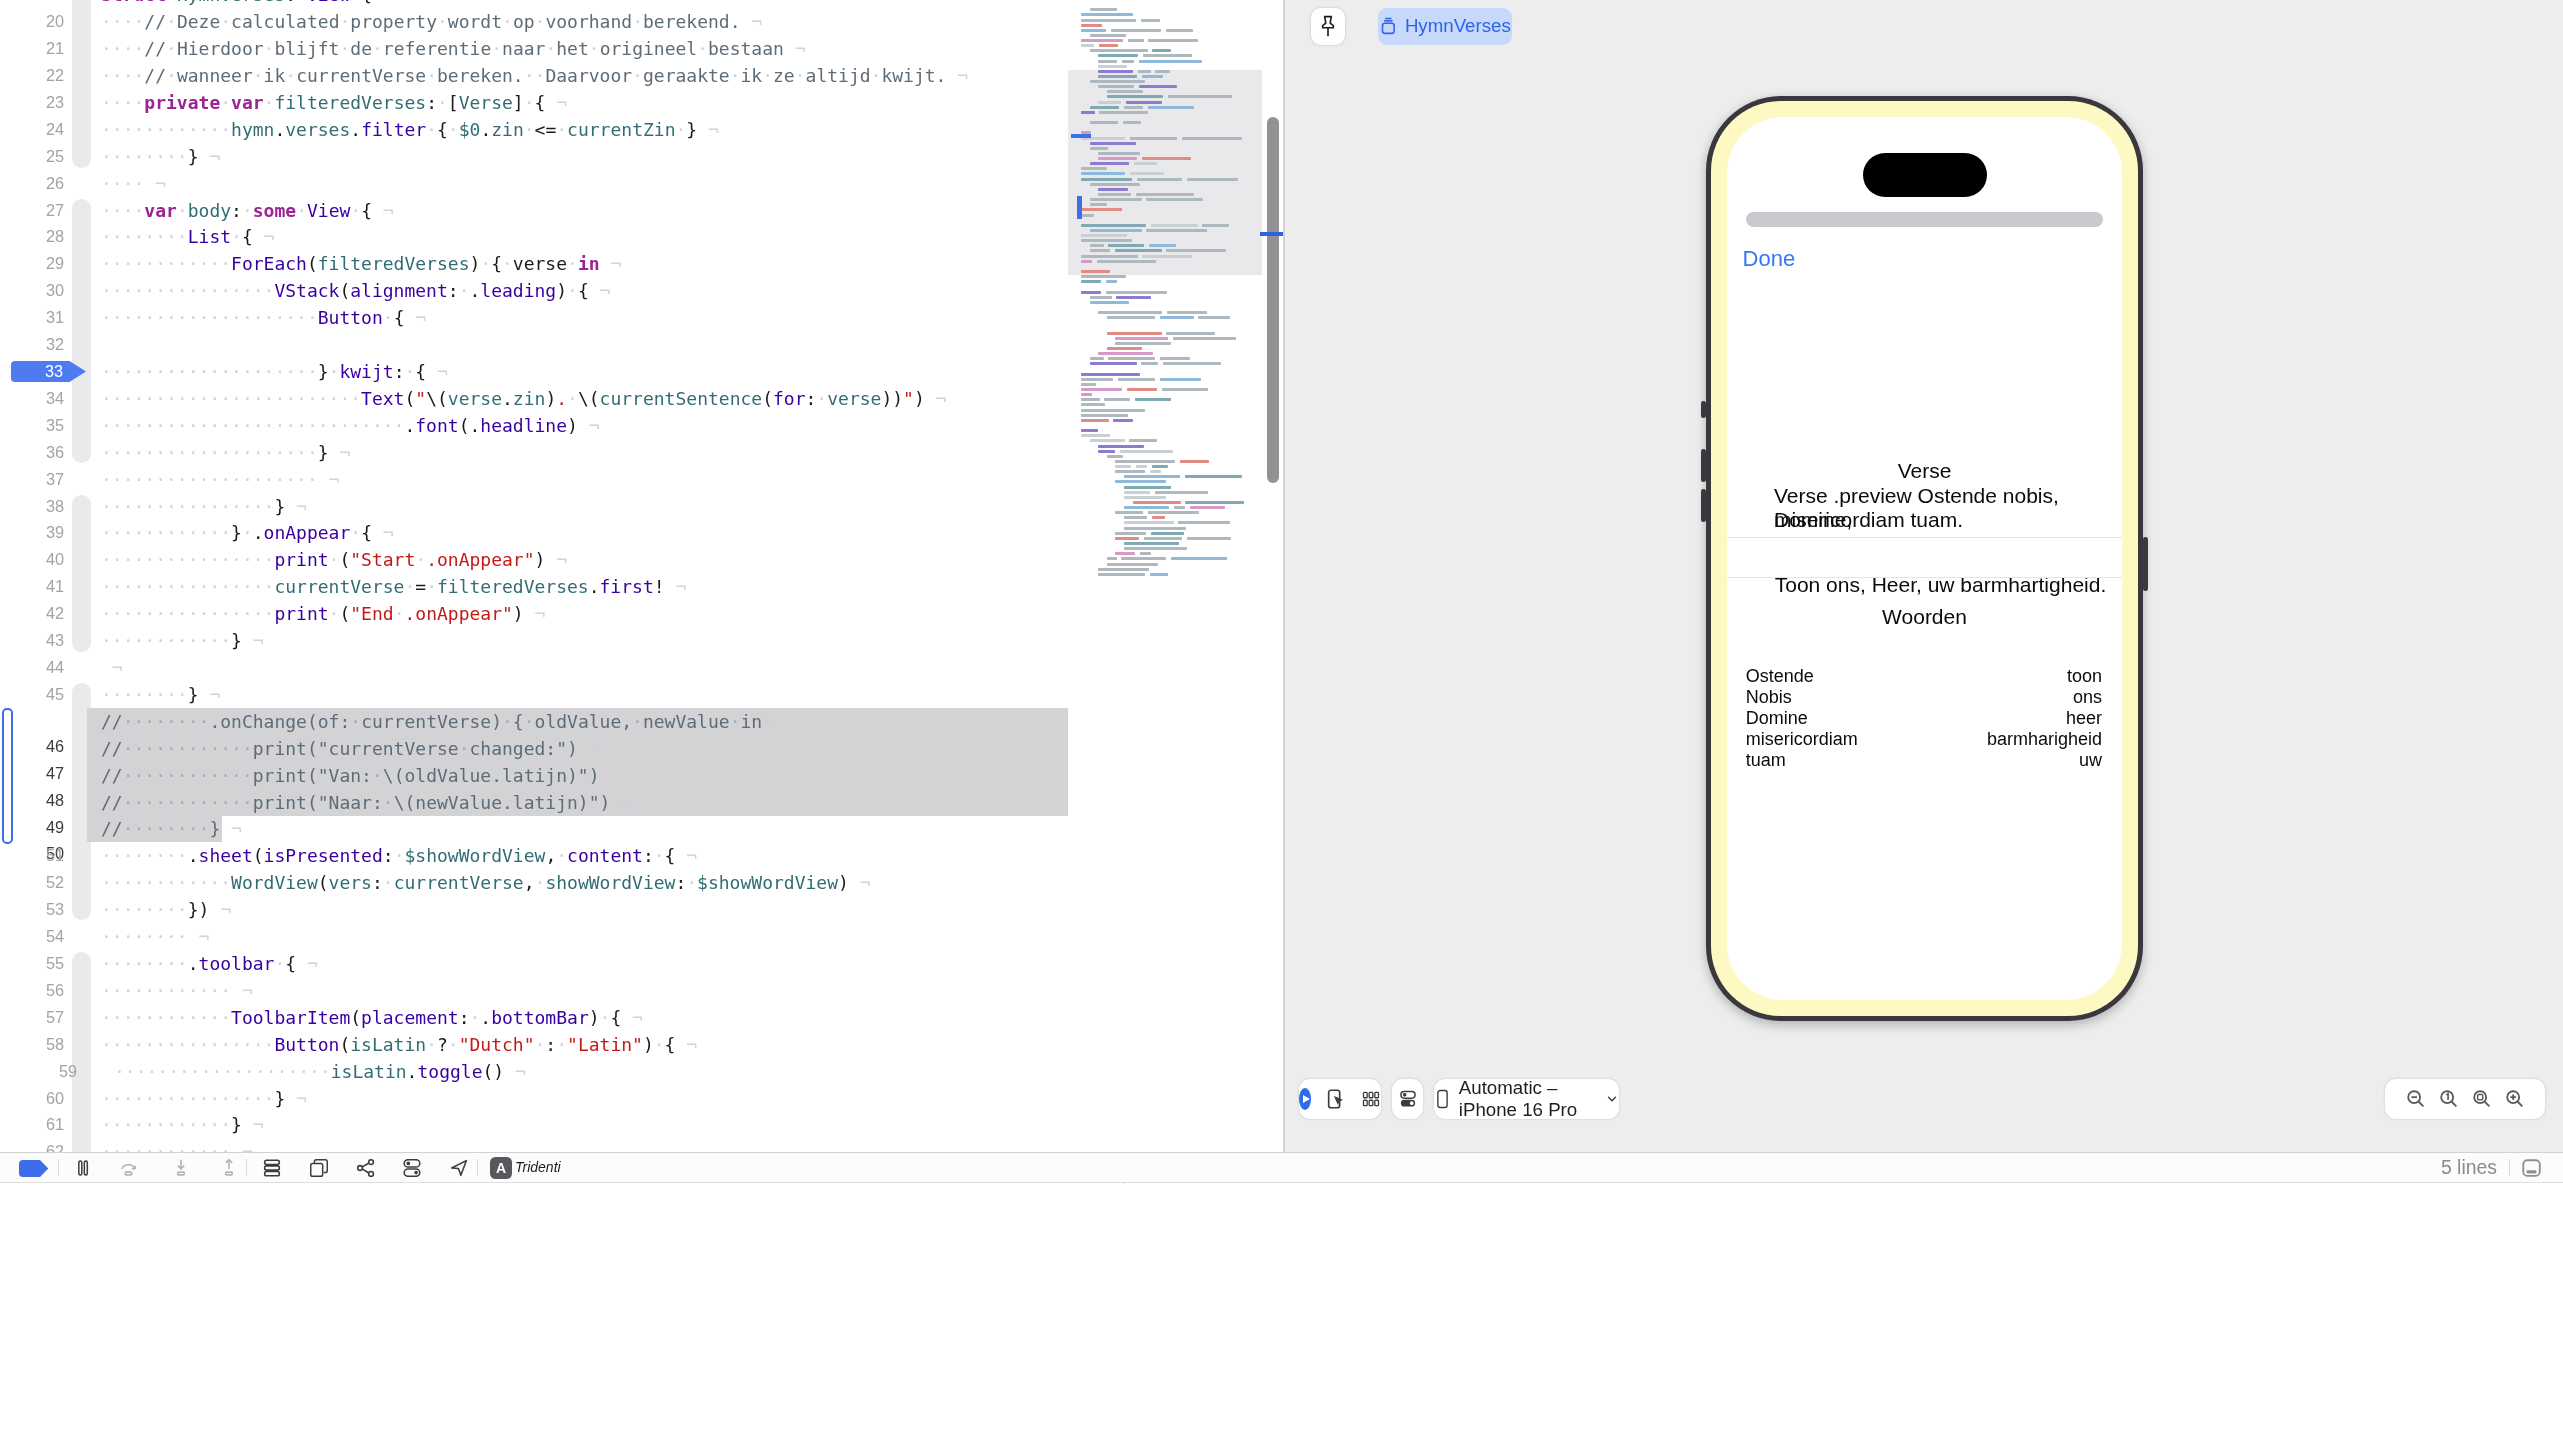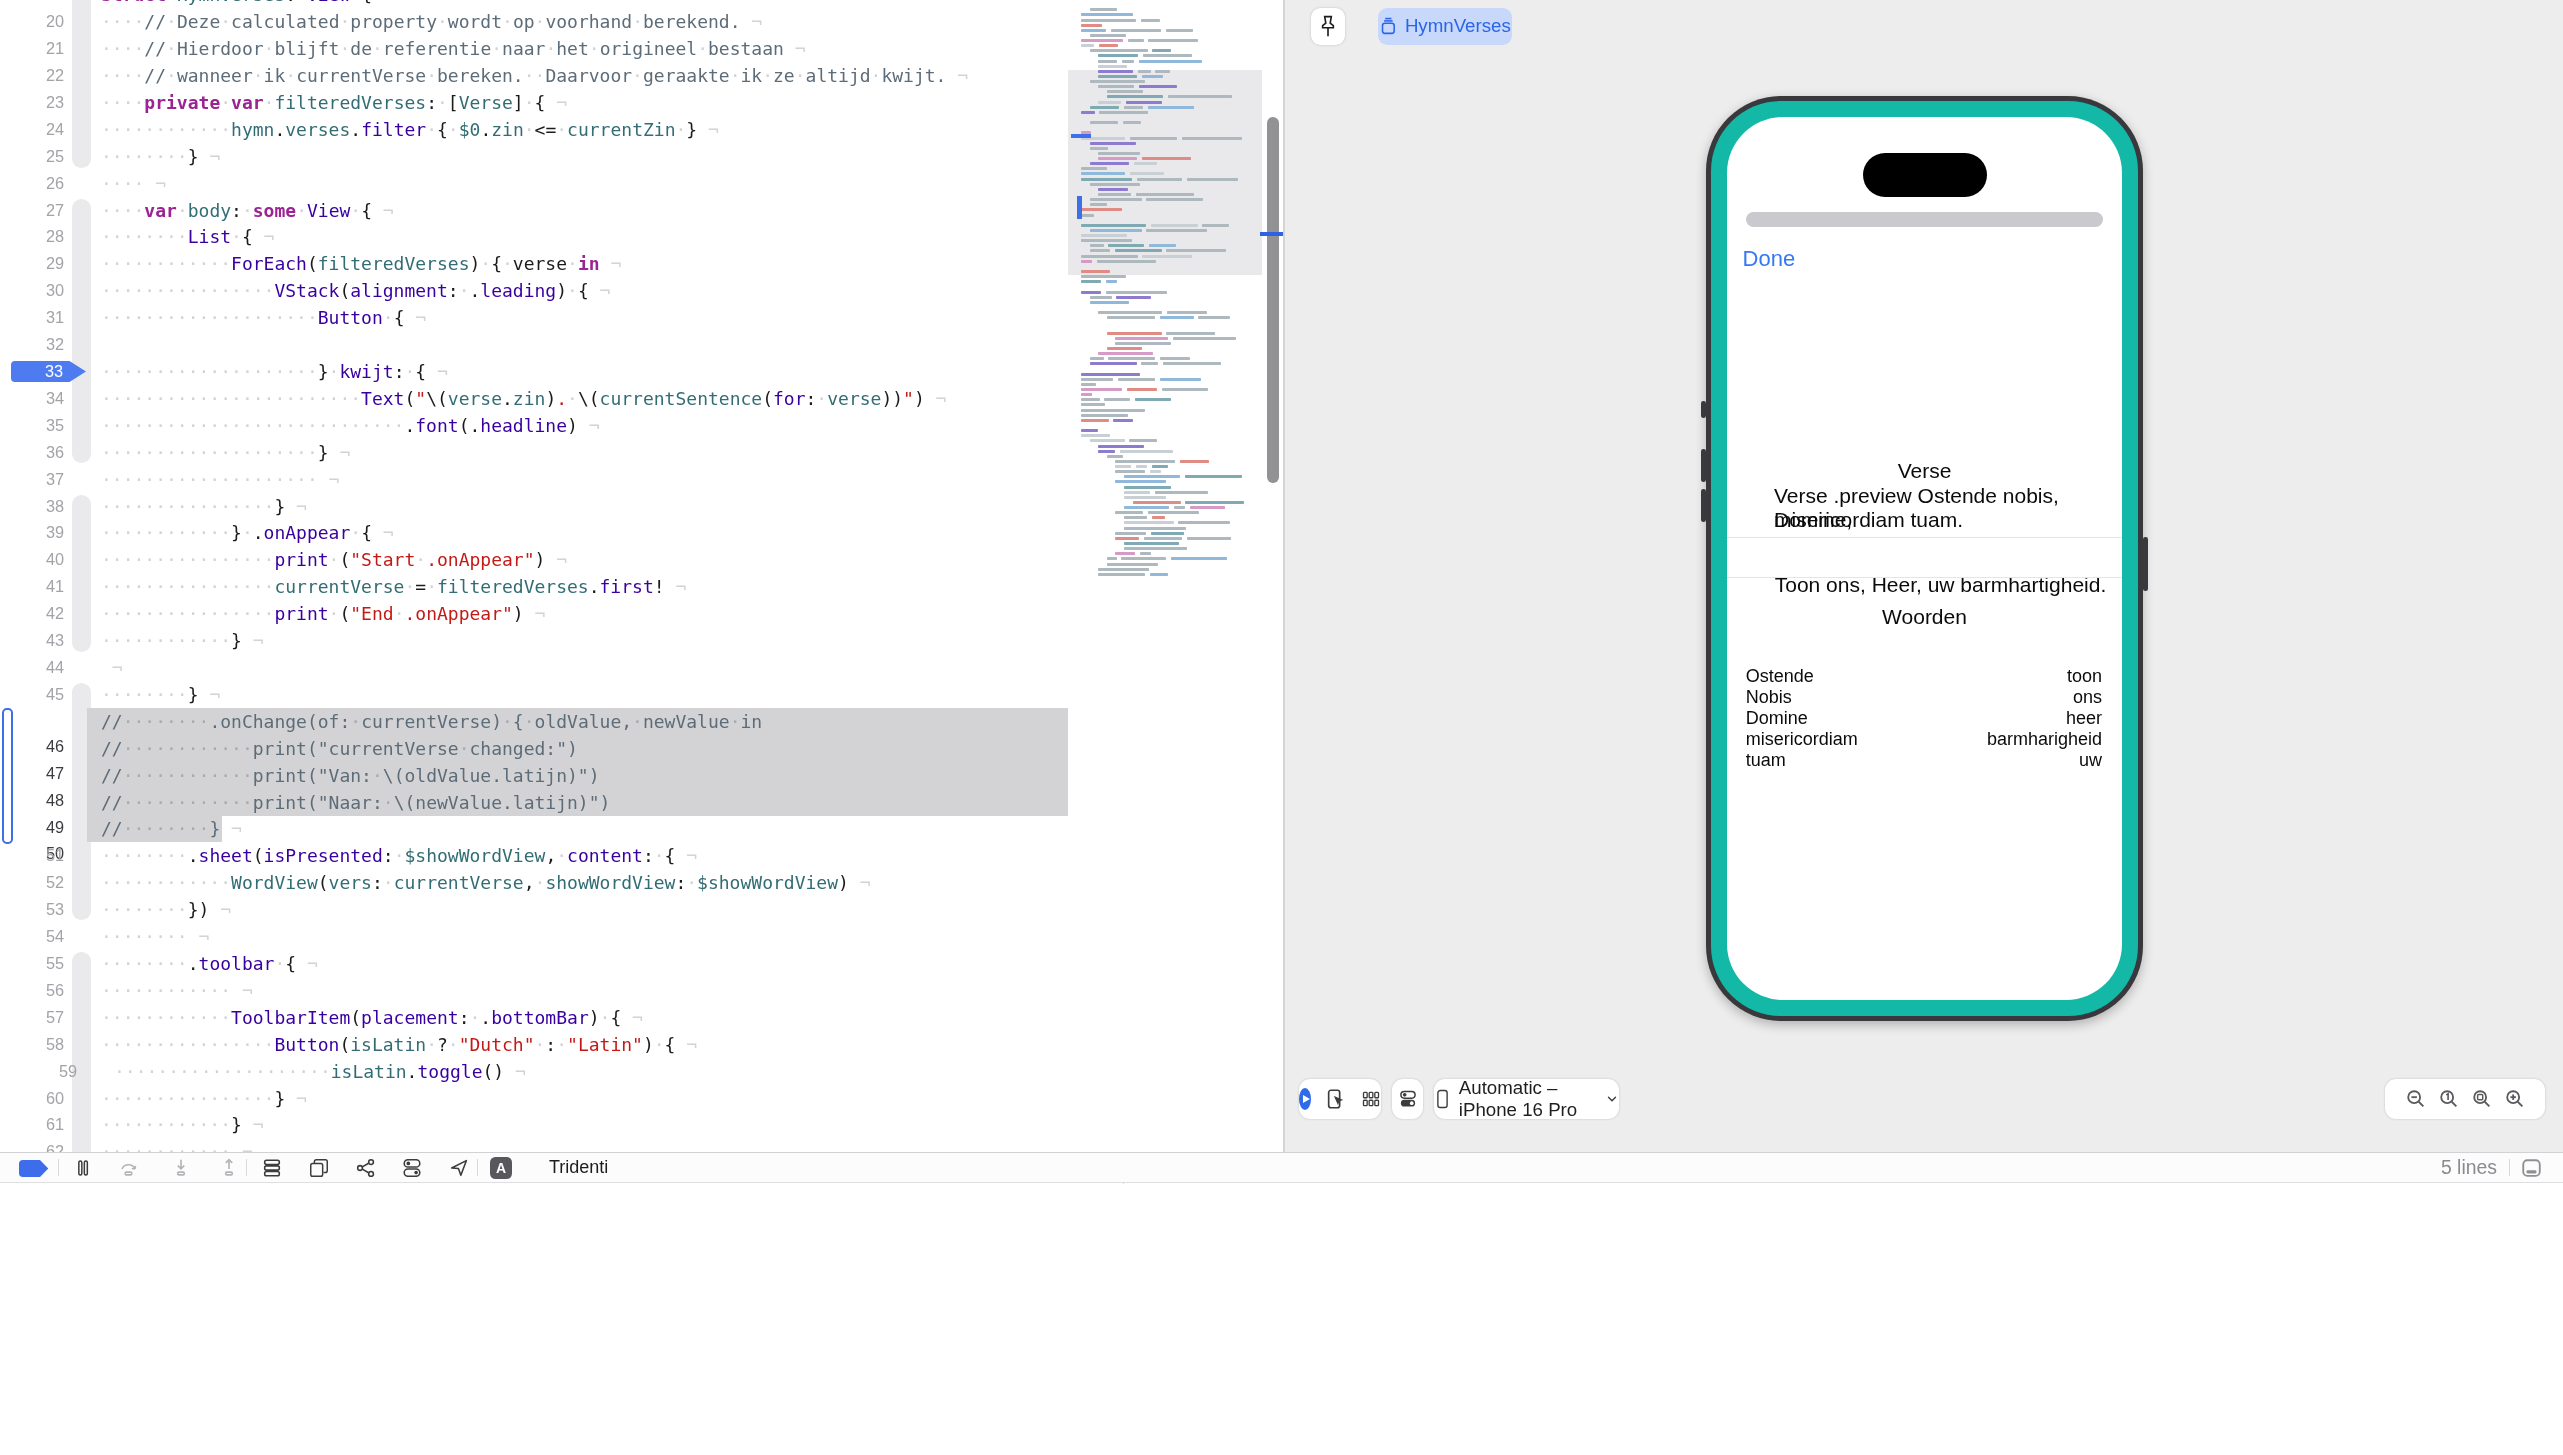--- a/index.html
+++ b/index.html
@@ -38,21 +38,21 @@
   #mm-tick{position:absolute;left:1260px;top:232px;width:25px;height:3.9px;background:#2F62E0;}
   
   #pane-divider{position:absolute;left:1283px;top:0;width:1.6px;height:1152px;background:#D4D4D6;}
   #canvas{position:absolute;left:1285px;top:0;width:1278px;height:1152px;background:#EDEDED;}
   .float-btn{position:absolute;background:#fff;border-radius:9.3px;box-shadow:0 0 2.3px rgba(0,0,0,.22);}
   #pin-btn{left:26.4px;top:7.8px;width:34px;height:37px;display:flex;align-items:center;justify-content:center;}
   #preview-tab{position:absolute;left:93px;top:7.8px;width:134px;height:37px;background:#C7D8FA;border-radius:9.3px;
       display:flex;align-items:center;justify-content:center;gap:7px;color:#2A65E8;font-size:18.7px;}
   
   #phone{position:absolute;left:421px;top:96px;width:437px;height:925px;background:#39393D;border-radius:75px;box-shadow:0 3.1px 11px rgba(0,0,0,.25);}
-  #phone-inner{position:absolute;left:4.7px;top:4.7px;right:4.7px;bottom:4.7px;background:#14b8a6;border-radius:70px;}
+  #phone-inner{position:absolute;left:4.7px;top:4.7px;right:4.7px;bottom:4.7px;background:#fef9c3;border-radius:70px;}
   #screen{position:absolute;left:16.3px;top:16.3px;right:16.3px;bottom:16.3px;background:#fff;border-radius:56px;overflow:hidden;}
   .nub{position:absolute;width:5.4px;background:#3A3A3E;border-radius:2.3px;}
   #island{position:absolute;left:50%;transform:translateX(-50%);top:36px;width:124px;height:44px;background:#000;border-radius:22px;}
   #grabber{position:absolute;left:18.7px;right:18.7px;top:95px;height:14.8px;background:#C9C9CE;border-radius:7.8px;}
   #done{position:absolute;left:15.6px;top:129px;color:#3478F6;font-size:22px;}
   .ph-center{position:absolute;left:0;right:0;text-align:center;color:#0b0b0c;font-size:21px;}
   .ph-left{position:absolute;left:47px;color:#0b0b0c;font-size:21px;}
   .ph-divider{position:absolute;left:0;right:0;height:0.8px;background:#E5E5E7;}
   #word-table{position:absolute;left:18.7px;right:20px;top:549px;}
   .wrow{display:flex;justify-content:space-between;font-size:18px;color:#0b0b0c;height:21px;line-height:21px;}
@@ -67,21 +67,21 @@
   .play-tri{width:0;height:0;border-left:7.8px solid #fff;border-top:4.7px solid transparent;border-bottom:4.7px solid transparent;margin-left:2.3px;}
   
   #debug-bar{position:absolute;left:0;top:1152px;width:2563px;height:31px;background:#FCFCFD;
       border-top:0.8px solid #D2D2D4;border-bottom:0.8px solid #DFDFE1;box-sizing:border-box;}
   .db-item{position:absolute;top:0;height:29.6px;display:flex;align-items:center;}
   .vdiv{position:absolute;top:6.2px;width:0.8px;height:17px;background:#D9D9DC;}
   #bp-toggle{left:18.7px;top:7px;width:29.6px;height:17px;background:#3D6DEB;border-radius:3.9px;
       clip-path:polygon(0 0,72% 0,100% 50%,72% 100%,0 100%);position:absolute;}
   #app-badge{position:absolute;left:490px;top:3.9px;width:22px;height:22px;background:#58585C;border-radius:5.4px;
       color:#fff;font-size:14px;font-weight:bold;display:flex;align-items:center;justify-content:center;}
-  #app-name{position:absolute;left:549px;top:0;height:29.6px;line-height:29.6px;font-size:18px;color:#1D1D1F;}
+  #app-name{position:absolute;left:515px;top:0;height:29.6px;line-height:29.6px;font-size:14px;color:#1D1D1F;font-style:italic;}
   #line-count{position:absolute;left:2411px;top:0;width:86px;height:29.6px;line-height:29.6px;text-align:right;font-size:19.4px;color:#8A8A8F;}
   #panel-toggle-icon{position:absolute;left:2520px;top:3.9px;}
   
   #console{position:absolute;left:0;top:1183px;width:2563px;height:273px;background:#fff;}
   #console-divider{position:absolute;left:1123px;top:0;width:0.8px;height:273px;background:#D8D8DA;}
   .filter-field{position:absolute;height:26.4px;background:#F2F2F3;border:0.8px solid #D8D8DA;border-radius:13.2px;
       display:flex;align-items:center;gap:6.2px;padding-left:9.3px;box-sizing:border-box;color:#8E8E93;font-size:17px;}
   .mini-circle{position:absolute;width:17px;height:17px;border:1.6px solid #A5A5A9;border-radius:50%;box-sizing:border-box;}
   #right-strip{position:absolute;left:2544px;top:93px;width:18.7px;height:163px;background:#ECECED;}
   .pill-blue{position:absolute;background:#C9D9F9;border-radius:6.2px;color:#2A65E8;font-size:18px;

